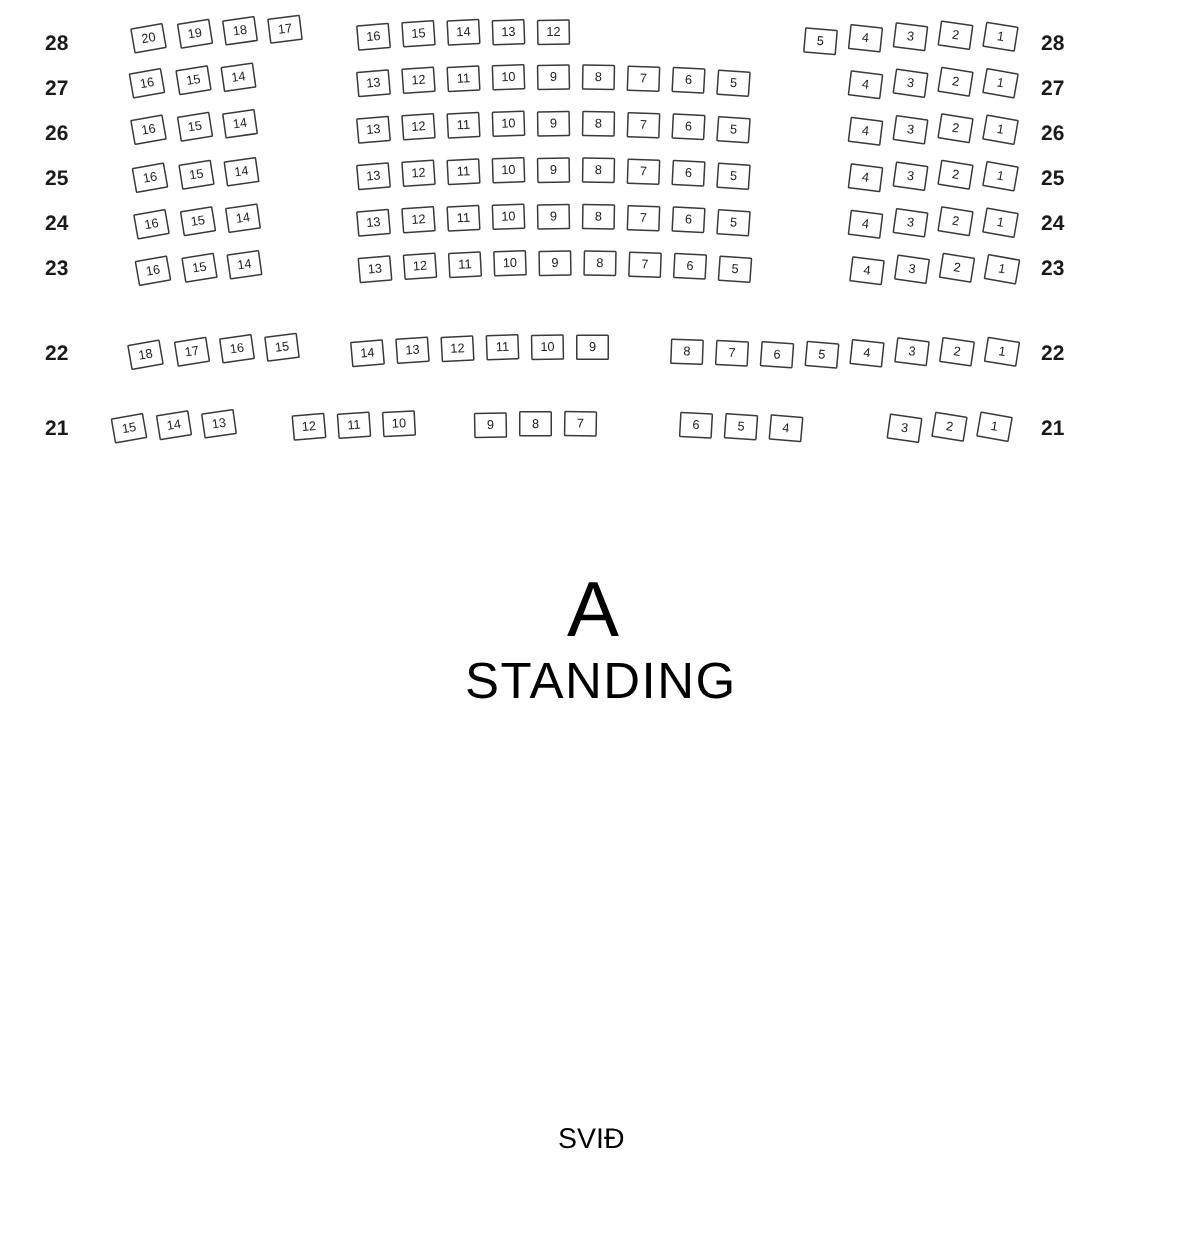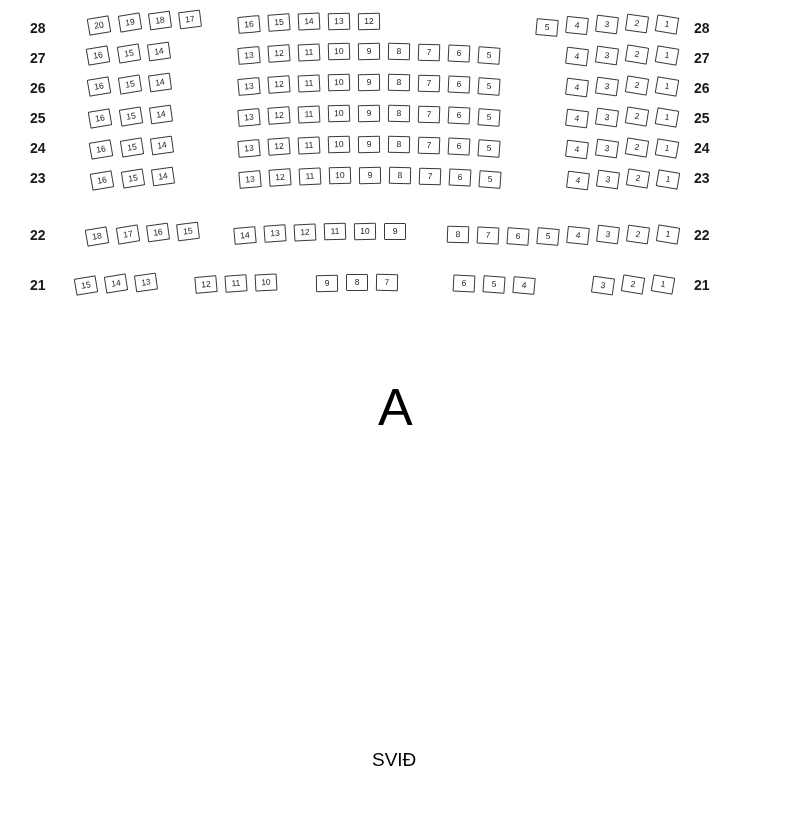--- a/index.html
+++ b/index.html
@@ -208,14 +208,15 @@
       <div class="seat" style="left: 376px; top: 274px; transform: rotate(1deg);">7</div>
       <div class="seat" style="left: 453px; top: 275px; transform: rotate(3deg);">6</div>
       <div class="seat" style="left: 483px; top: 276px; transform: rotate(4deg);">5</div>
       <div class="seat" style="left: 513px; top: 277px; transform: rotate(5deg);">4</div>
       <div class="seat" style="left: 592px; top: 277px; transform: rotate(8deg);">3</div>
       <div class="seat" style="left: 622px; top: 276px; transform: rotate(9deg);">2</div>
       <div class="seat" style="left: 652px; top: 276px; transform: rotate(10deg);">1</div>
     </div>
 
   <div class="standing-letter" style="left: 378px; top: 381px;">A</div>
+  <div class="standing-word" style="left: 310px; top: 437px;">STANDING</div>
   <div class="stage-label" style="left: 372px; top: 750px; text-align: right;">SVIÐ</div>
 </div>
 
 </body></html>

